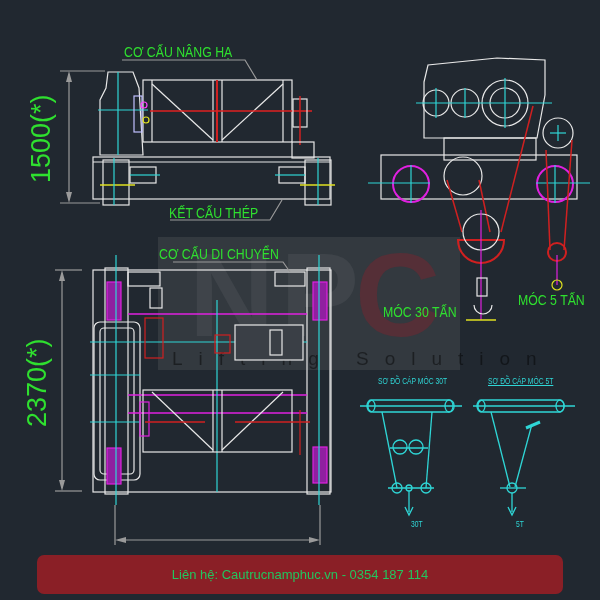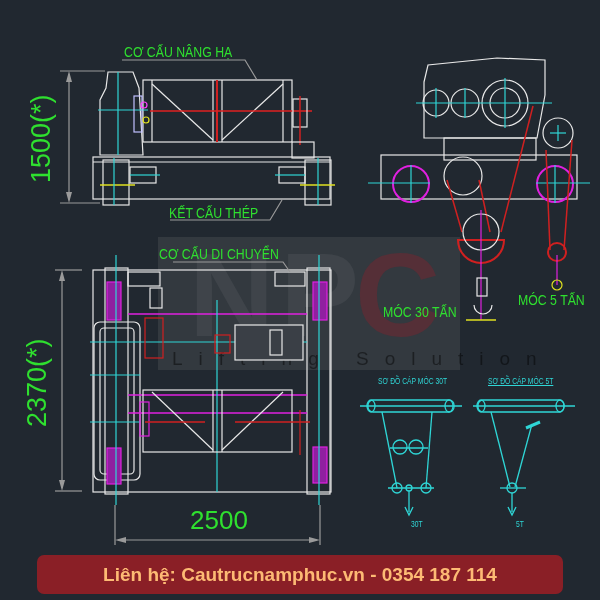--- a/index.html
+++ b/index.html
@@ -7,21 +7,21 @@
   svg.drawing{position:absolute;left:0;top:0;width:600px;height:600px;}
   .lbl{position:absolute;color:#2fe02f;font-family:"Liberation Sans Narrow","Liberation Sans",sans-serif;white-space:nowrap;line-height:1;transform:scaleX(0.82);transform-origin:left center;}
   .dim{position:absolute;color:#2fe02f;font-family:"Liberation Sans",sans-serif;line-height:1;white-space:nowrap;}
   .dim.vert{transform:rotate(-90deg);transform-origin:left top;}
   .small-cyan{position:absolute;color:#2fd6d6;font-size:9px;font-family:"Liberation Sans",sans-serif;white-space:nowrap;transform:scaleX(0.75);transform-origin:left center;}
   .watermark{position:absolute;left:158px;top:237px;width:302px;height:133px;background:rgba(120,120,120,0.22);}
   .wm-letters{position:absolute;left:189px;top:236px;font-size:118px;font-weight:bold;letter-spacing:6px;color:rgba(255,255,255,0.06);font-family:"Liberation Sans",sans-serif;line-height:1;}
   .wm-c{position:absolute;left:355px;top:236px;font-size:118px;font-weight:bold;color:rgba(150,30,40,0.35);font-family:"Liberation Sans",sans-serif;line-height:1;}
   .wm-tag{position:absolute;left:172px;top:349px;font-size:19px;letter-spacing:16px;color:rgba(0,0,0,0.45);font-family:"Liberation Sans",sans-serif;line-height:1;}
   .footer{position:absolute;left:37px;top:555px;width:526px;height:39px;background:#8a1f26;border-radius:7px;display:flex;align-items:center;justify-content:center;}
-  .footer span{color:#fdba74;font-weight:bold;font-size:19px;font-family:"Liberation Sans",sans-serif;}
+  .footer span{color:#22c55e;font-weight:normal;font-size:13px;font-family:"Liberation Sans",sans-serif;}
 </style>
 </head>
 <body>
 
 <div class="canvas">
 
   <div class="watermark"></div>
   <div class="wm-letters">NP</div>
   <div class="wm-c">C</div>
   <div class="wm-tag">Lifting Solution</div>
@@ -206,21 +206,20 @@
   </svg>
 
   <div class="lbl" style="left:124px;top:44px;font-size:15px;">CƠ CẤU NÂNG HẠ</div>
   <div class="lbl" style="left:169px;top:205px;font-size:15px;">KẾT CẤU THÉP</div>
   <div class="lbl" style="left:159px;top:246px;font-size:15px;">CƠ CẤU DI CHUYỂN</div>
   <div class="lbl" style="left:383px;top:304px;font-size:15px;">MÓC 30 TẤN</div>
   <div class="lbl" style="left:518px;top:292px;font-size:15px;">MÓC 5 TẤN</div>
 
   <div class="dim vert" style="left:28px;top:183px;font-size:27px;">1500(*)</div>
   <div class="dim vert" style="left:24px;top:427px;font-size:27px;">2370(*)</div>
-  <div class="dim" style="left:190px;top:507px;font-size:26px;">2500</div>
 
   <div class="small-cyan" style="left:378px;top:376px;">SƠ ĐỒ CÁP MÓC 30T</div>
   <div class="small-cyan" style="left:488px;top:376px;text-decoration:underline;">SƠ ĐỒ CÁP MÓC 5T</div>
   <div class="small-cyan" style="left:411px;top:519px;">30T</div>
   <div class="small-cyan" style="left:516px;top:519px;">5T</div>
 
   <div class="footer">
     <span>Liên hệ: Cautrucnamphuc.vn - 0354 187 114</span>
   </div>
 </div>

